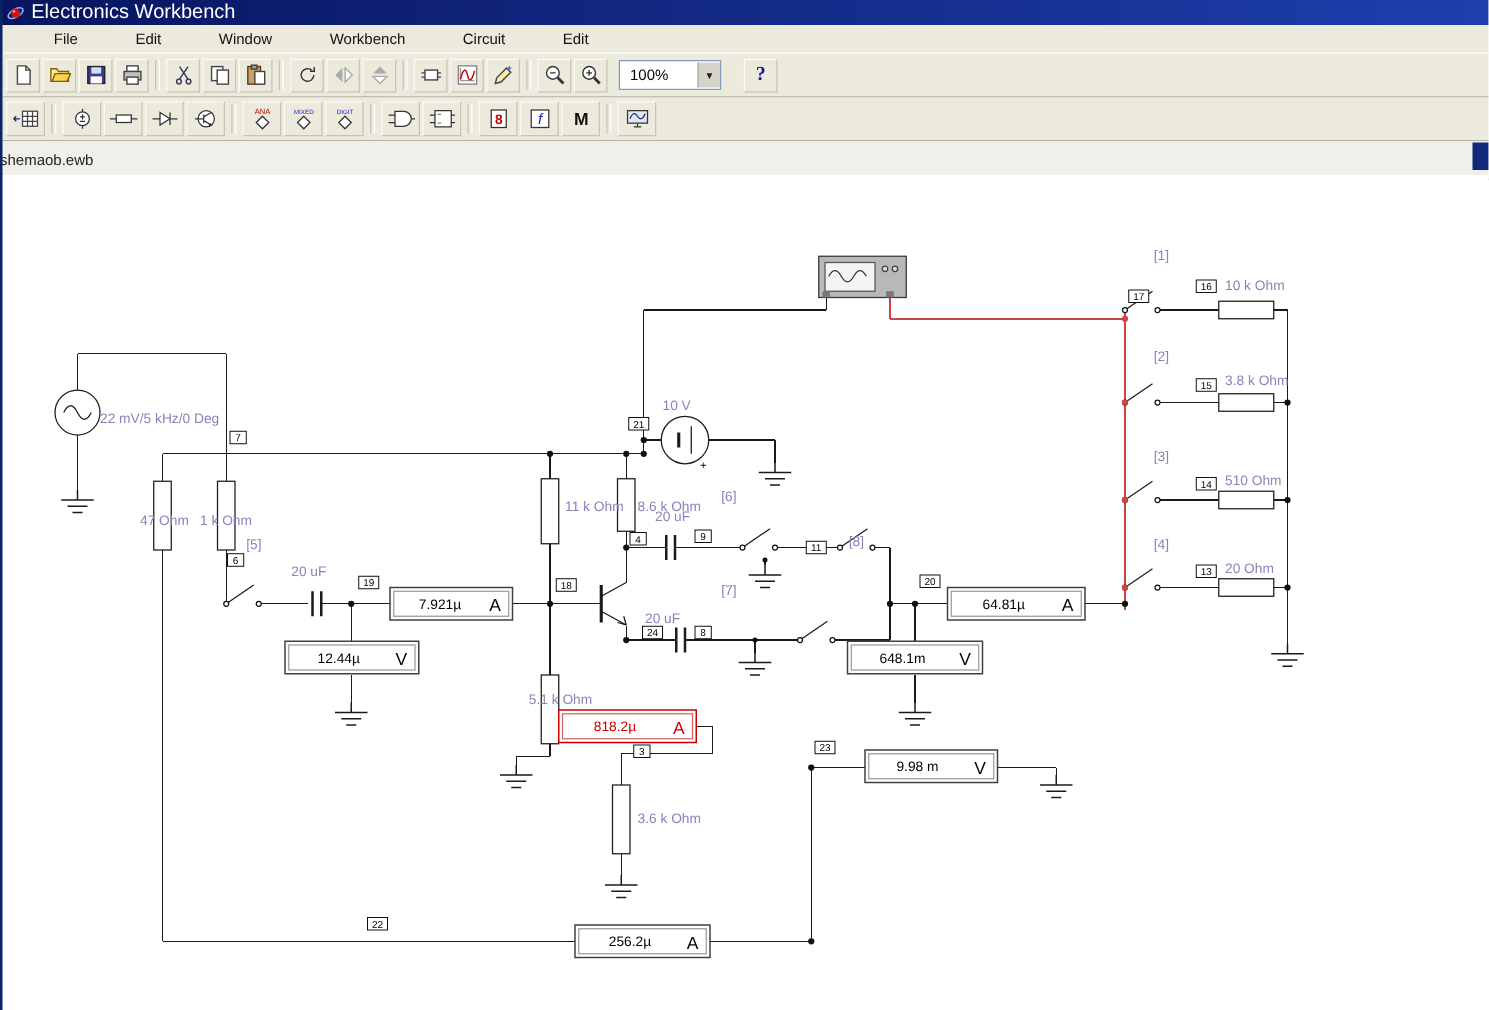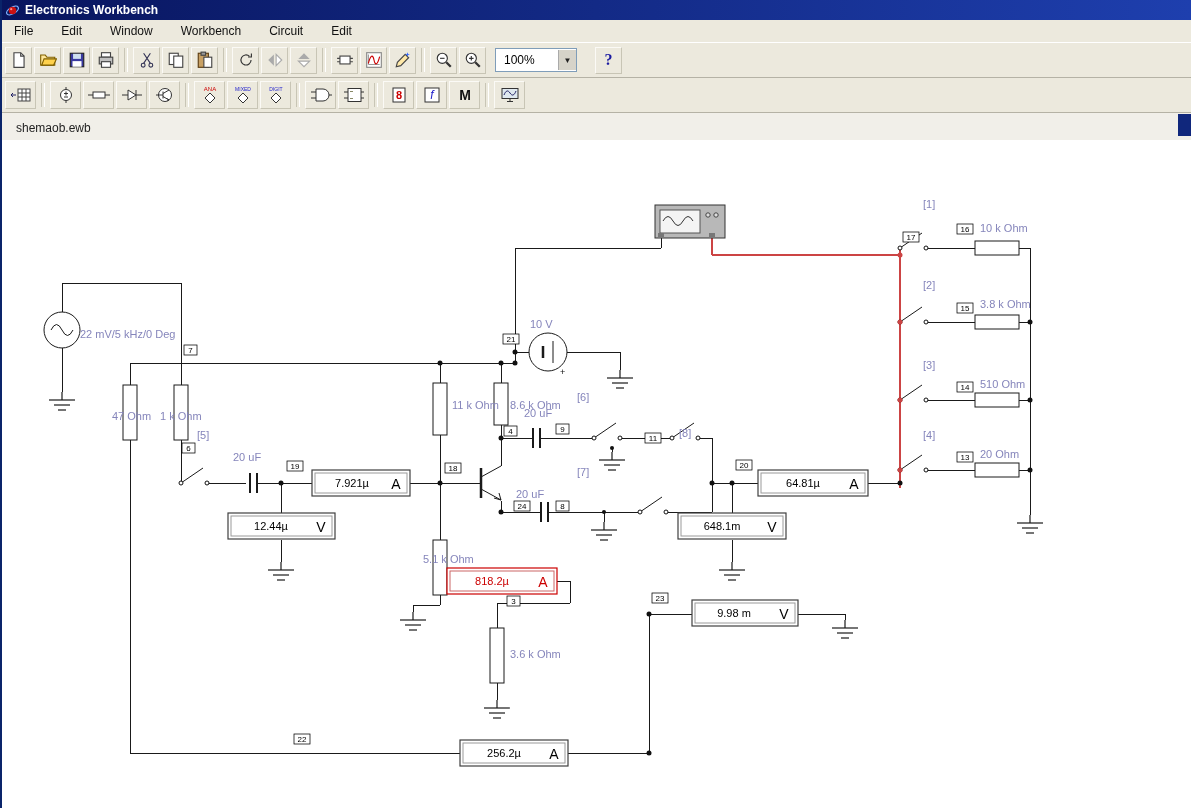--- a/index.html
+++ b/index.html
@@ -1,29 +1,29 @@
 <!DOCTYPE html>
 <html><head>
 <meta charset="utf-8">
 <style>
   html,body{margin:0;padding:0;background:#fff;}
   .app{position:relative;width:1191px;height:808px;overflow:hidden;font-family:"Liberation Sans",sans-serif;background:#fff;}
   .frame-left{position:absolute;left:0;top:0;width:2px;height:808px;background:#0a246a;z-index:50;}
-  .titlebar{height:20px;background:linear-gradient(90deg,#08155e,#1e3fae);color:#fff;display:flex;align-items:center;padding-left:5px;gap:5px;font-size:12px;font-weight:bold;}
+  .titlebar{height:20px;background:linear-gradient(90deg,#08155e,#1e3fae);color:#fff;display:flex;align-items:center;padding-left:5px;gap:5px;font-size:16px;font-weight:normal;}
   .menubar{height:22px;background:#ece9dd;display:flex;align-items:center;font-size:12px;color:#111;border-bottom:1px solid #fff;}
-  .menubar .mitem{padding:3px 14px;cursor:default;}
+  .menubar .mitem{padding:3px 3px;cursor:default;margin-left:40px;}
   .toolbar{height:34px;background:#ece9dd;display:flex;align-items:center;padding:0 4px;border-bottom:1px solid #b5b2a5;}
   .tbtn{width:27px;height:27px;display:flex;align-items:center;justify-content:center;background:#ece9dd;border:1px solid;border-color:#fbfaf6 #c8c5b5 #c8c5b5 #fbfaf6;margin:0 1px;box-sizing:border-box;}
   .tbtn2{width:31px;height:28px;}
   .sep{width:2px;height:24px;margin:0 4px;border-left:1px solid #c8c5b5;border-right:1px solid #fff;}
   .zoom{width:80px;height:22px;background:#fff;border:1px solid #7f9db9;display:flex;align-items:center;margin-left:8px;font-size:12px;}
   .zoom .val{flex:1;padding-left:8px;}
   .zoom .arrow{width:17px;height:20px;background:#d6d3c9;border-left:1px solid #aaa;display:flex;align-items:center;justify-content:center;font-size:8px;color:#222;}
   .helpbtn{margin-left:18px;font-size:16px;font-weight:bold;color:#1a1aa0;font-family:"Liberation Serif",serif;}
-  .docbar{height:30px;background:#f1efe9;border-bottom:1px solid #9a9787;display:flex;align-items:center;padding-left:16px;font-size:12px;color:#222;position:relative;}
+  .docbar{height:30px;background:#f1efe9;border-bottom:1px solid #9a9787;display:flex;align-items:center;padding-left:0;font-size:12px;color:#222;position:relative;}
   .doc-blue{position:absolute;right:0;top:1px;width:13px;height:22px;background:#10277c;}
   .canvas{position:absolute;left:0;top:140px;width:1191px;height:668px;background:#fff;}
   svg text{font-family:"Liberation Sans",sans-serif;}
   .wire{stroke:#1a1a1a;stroke-width:1;fill:none;shape-rendering:crispEdges;}
   .arm{stroke:#1a1a1a;stroke-width:1;fill:none;}
   .redwire{stroke:#cc4444;stroke-width:1.2;fill:none;shape-rendering:crispEdges;}
   .body{fill:#fff;stroke:#1a1a1a;stroke-width:1;}
   .plate{stroke:#1a1a1a;stroke-width:2;fill:none;}
   .clabel{fill:#8585bb;font-size:11px;}
   .nbox{fill:#fff;stroke:#000;stroke-width:0.75;}

